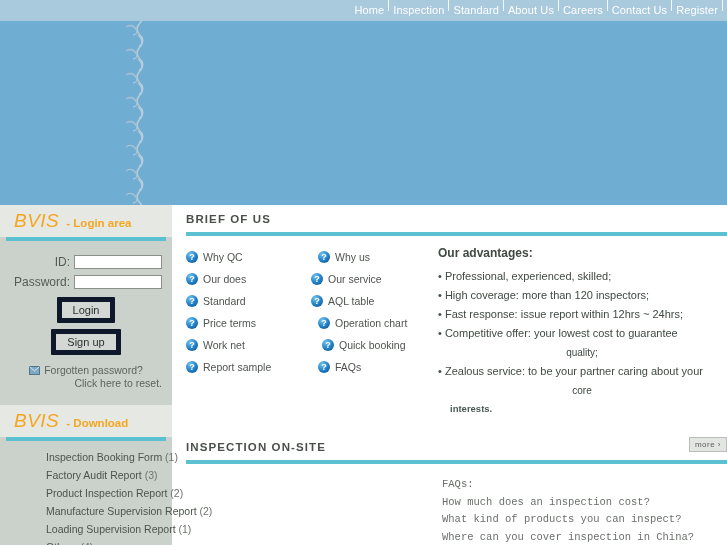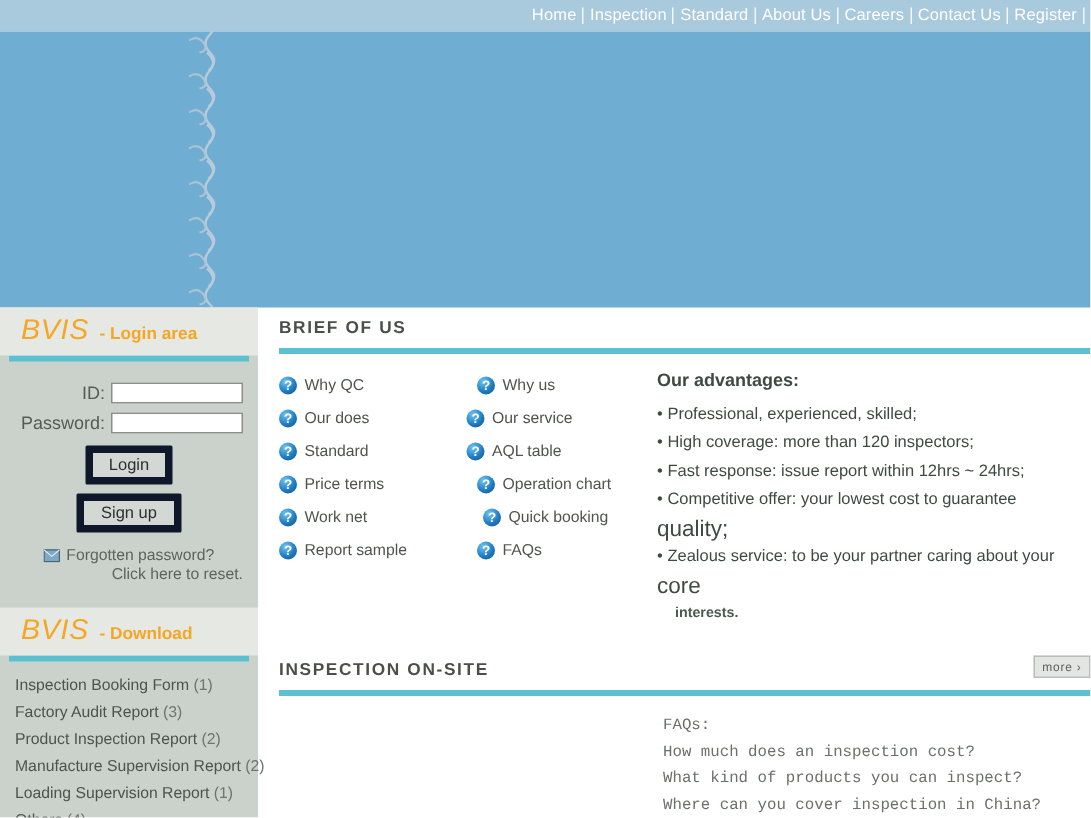--- a/index.html
+++ b/index.html
@@ -12,21 +12,21 @@
   }
   #page { position: relative; width: 727px; height: 545px; background: #ffffff; }
 
   
   .topnav {
     position: absolute; left: 0; top: 0; width: 727px; height: 21px;
     background: #a9c9dd;
   }
   .topnav-inner {
     position: absolute; right: 4px; top: 0; height: 21px;
-    display: flex; align-items: center;
+    display: flex; align-items: flex-start;
   }
   .navlink {
     color: #ffffff; font-size: 11px; line-height: 21px;
     padding: 0 4px; text-decoration: none; white-space: nowrap;
     letter-spacing: .1px;
   }
   .navsep {
     width: 1px; height: 11px; background: #ffffff; opacity: .85;
     display: inline-block;
   }
@@ -88,21 +88,21 @@
   .mailicon {
     width: 11px; height: 9px; margin-right: 4px; display: inline-block;
   }
   .reset-line {
     text-align: right; font-size: 10.5px; color: #5d635d; margin-top: 1px;
   }
 
   .dl-list { padding: 7px 0 0 0; }
   .dl-item {
     font-size: 10.5px; color: #4d534d; padding: 3px 0 3px 10px;
-    white-space: nowrap; cursor: pointer;
+    white-space: nowrap; cursor: pointer; margin-left: 36px;
   }
   .dl-count { color: #6e746e; }
 
   
   .content {
     position: absolute; left: 186px; top: 213px; width: 541px;
   }
   .sec-title {
     font-size: 11.5px; font-weight: bold; color: #4a4f4a;
     letter-spacing: 1.1px; padding-bottom: 7px;
@@ -131,21 +131,21 @@
 
   .adv { width: 290px; padding-left: 2px; }
   .adv-title {
     font-size: 12px; font-weight: bold; color: #3e4a42; margin-bottom: 7px;
   }
   .adv-line {
     font-size: 11px; color: #3e4a42; line-height: 19px;
   }
   .dot { font-size: 11px; }
   .adv-tail {
-    font-size: 15px; color: #3e4a42; line-height: 19px;
+    font-size: 10px; color: #3e4a42; line-height: 19px; text-align: center;
   }
   .adv-small {
     font-size: 9.5px; color: #4a5a52; line-height: 17px; padding-left: 12px; font-weight: bold;
   }
 
   .sec2 { margin-top: 24px; position: relative; }
   .more-btn {
     position: absolute; right: 0; top: -4px;
     background: #e3e5e3; border: 1px solid #b9bdb9;
     font-size: 8px; color: #5a605a; padding: 2px 5px;

